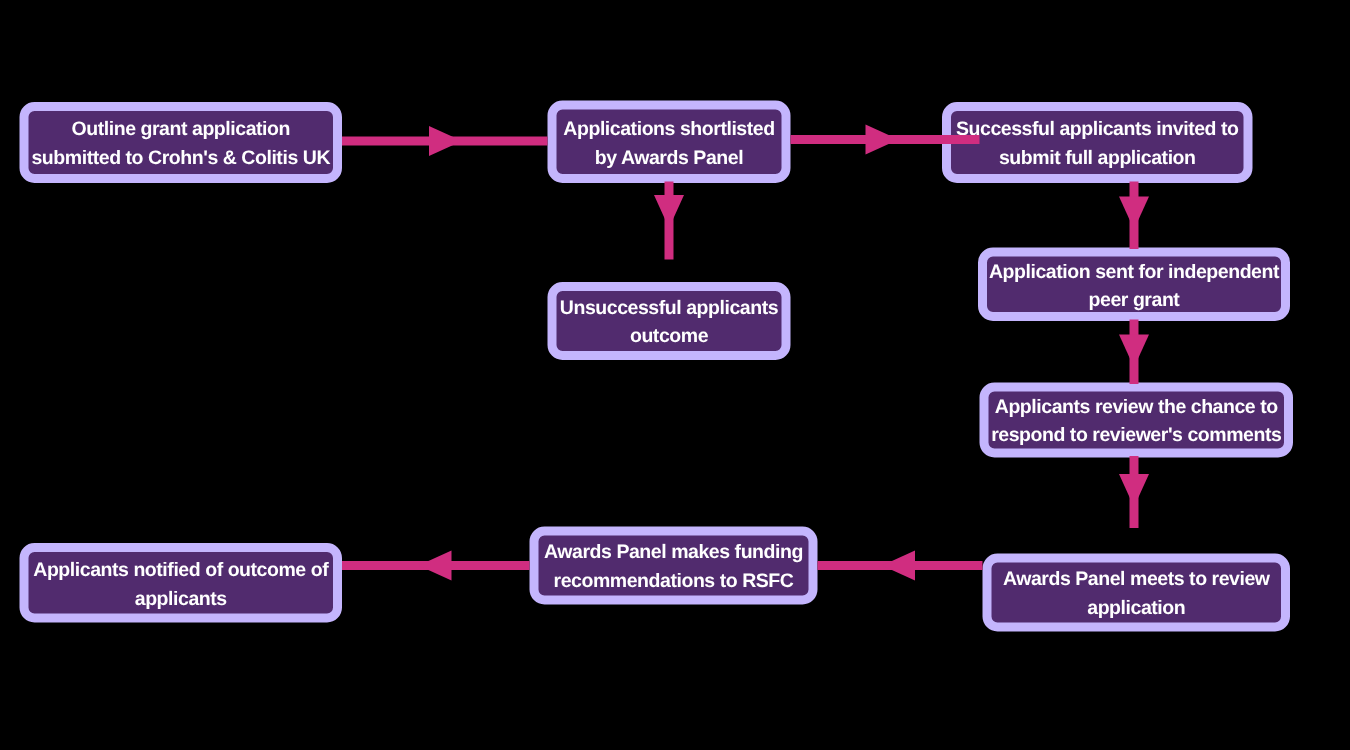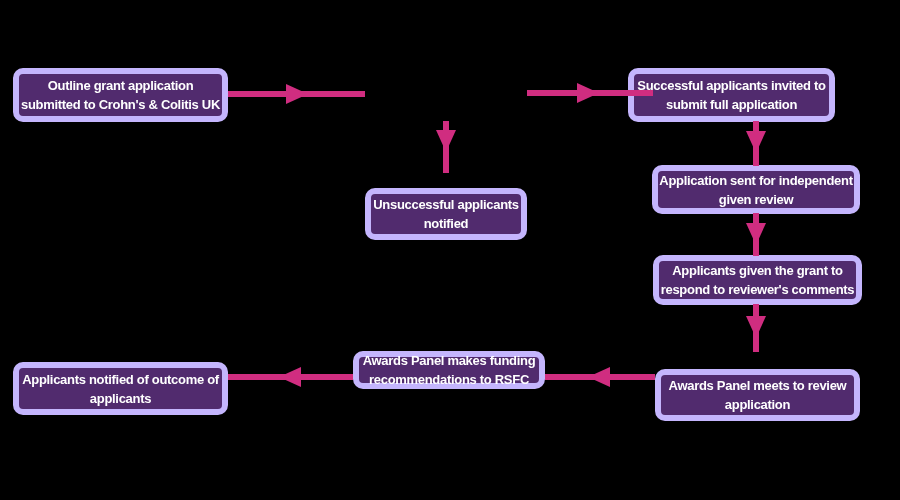--- a/index.html
+++ b/index.html
@@ -57,47 +57,51 @@
 </head>
 <body>
 
 <div class="stage">
 
   <div class="node" style="left:13px; top:68px; width:215px; height:54px">
     <span>Outline grant application</span>
     <span>submitted to Crohn's &amp; Colitis UK</span>
   </div>
 
+  <div class="node" style="left:365px; top:67px; width:162px; height:55px">
+    <span>Applications shortlisted</span>
+    <span>by Awards Panel</span>
+  </div>
 
   <div class="node" style="left:628px; top:68px; width:207px; height:54px">
     <span>Successful applicants invited to</span>
     <span>submit full application</span>
   </div>
 
   <div class="node" style="left:365px; top:188px; width:162px; height:52px">
     <span>Unsuccessful applicants</span>
-    <span>notified</span>
+    <span>outcome</span>
   </div>
 
   <div class="node" style="left:652px; top:165px; width:208px; height:49px">
     <span>Application sent for independent</span>
-    <span>given review</span>
+    <span>peer grant</span>
   </div>
 
   <div class="node" style="left:653px; top:255px; width:209px; height:50px">
-    <span>Applicants given the grant to</span>
+    <span>Applicants review the chance to</span>
     <span>respond to reviewer's comments</span>
   </div>
 
   <div class="node" style="left:655px; top:369px; width:205px; height:52px">
     <span>Awards Panel meets to review</span>
     <span>application</span>
   </div>
 
-  <div class="node" style="left:353px; top:351px; width:192px; height:38px">
+  <div class="node" style="left:353px; top:351px; width:192px; height:52px">
     <span>Awards Panel makes funding</span>
     <span>recommendations to RSFC</span>
   </div>
 
   <div class="node" style="left:13px; top:362px; width:215px; height:53px">
     <span>Applicants notified of outcome of</span>
     <span>applicants</span>
   </div>
 
   <div class="edge-line" style="left:228px; top:91px; width:137px; height:6px"></div>

